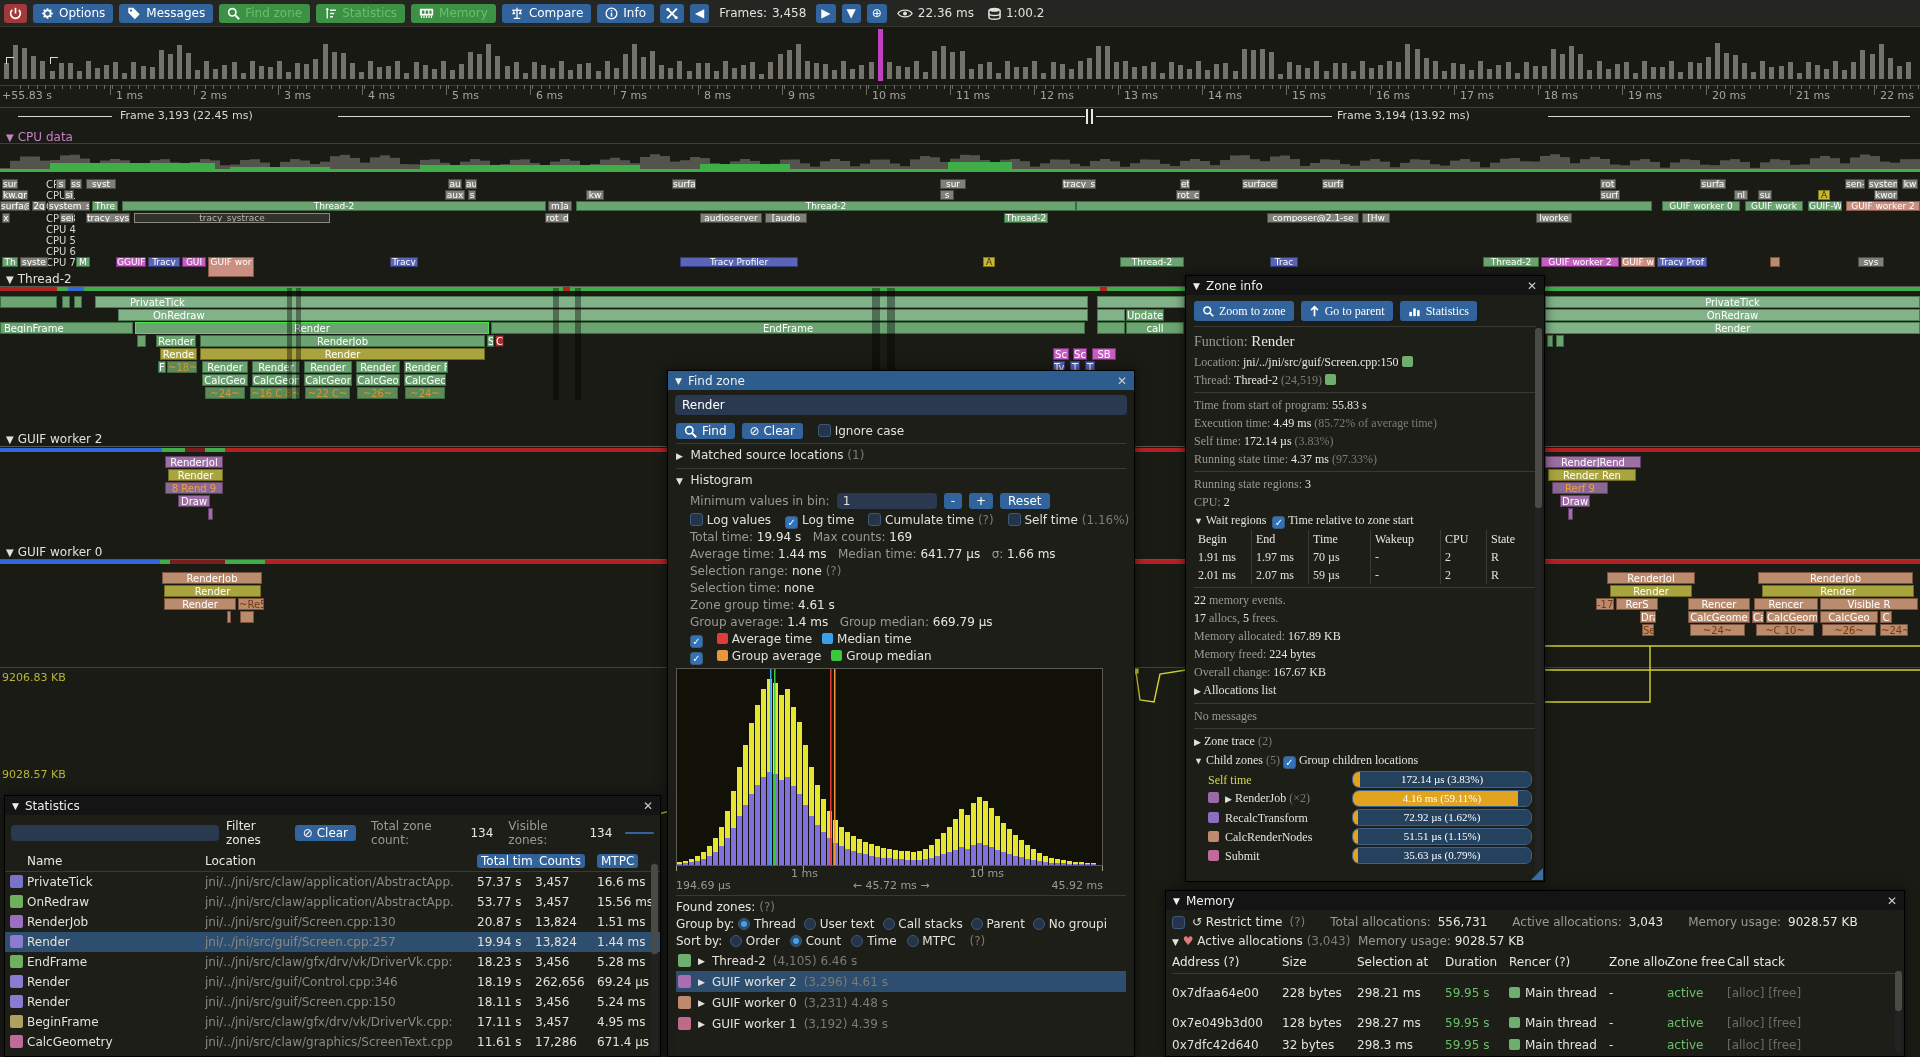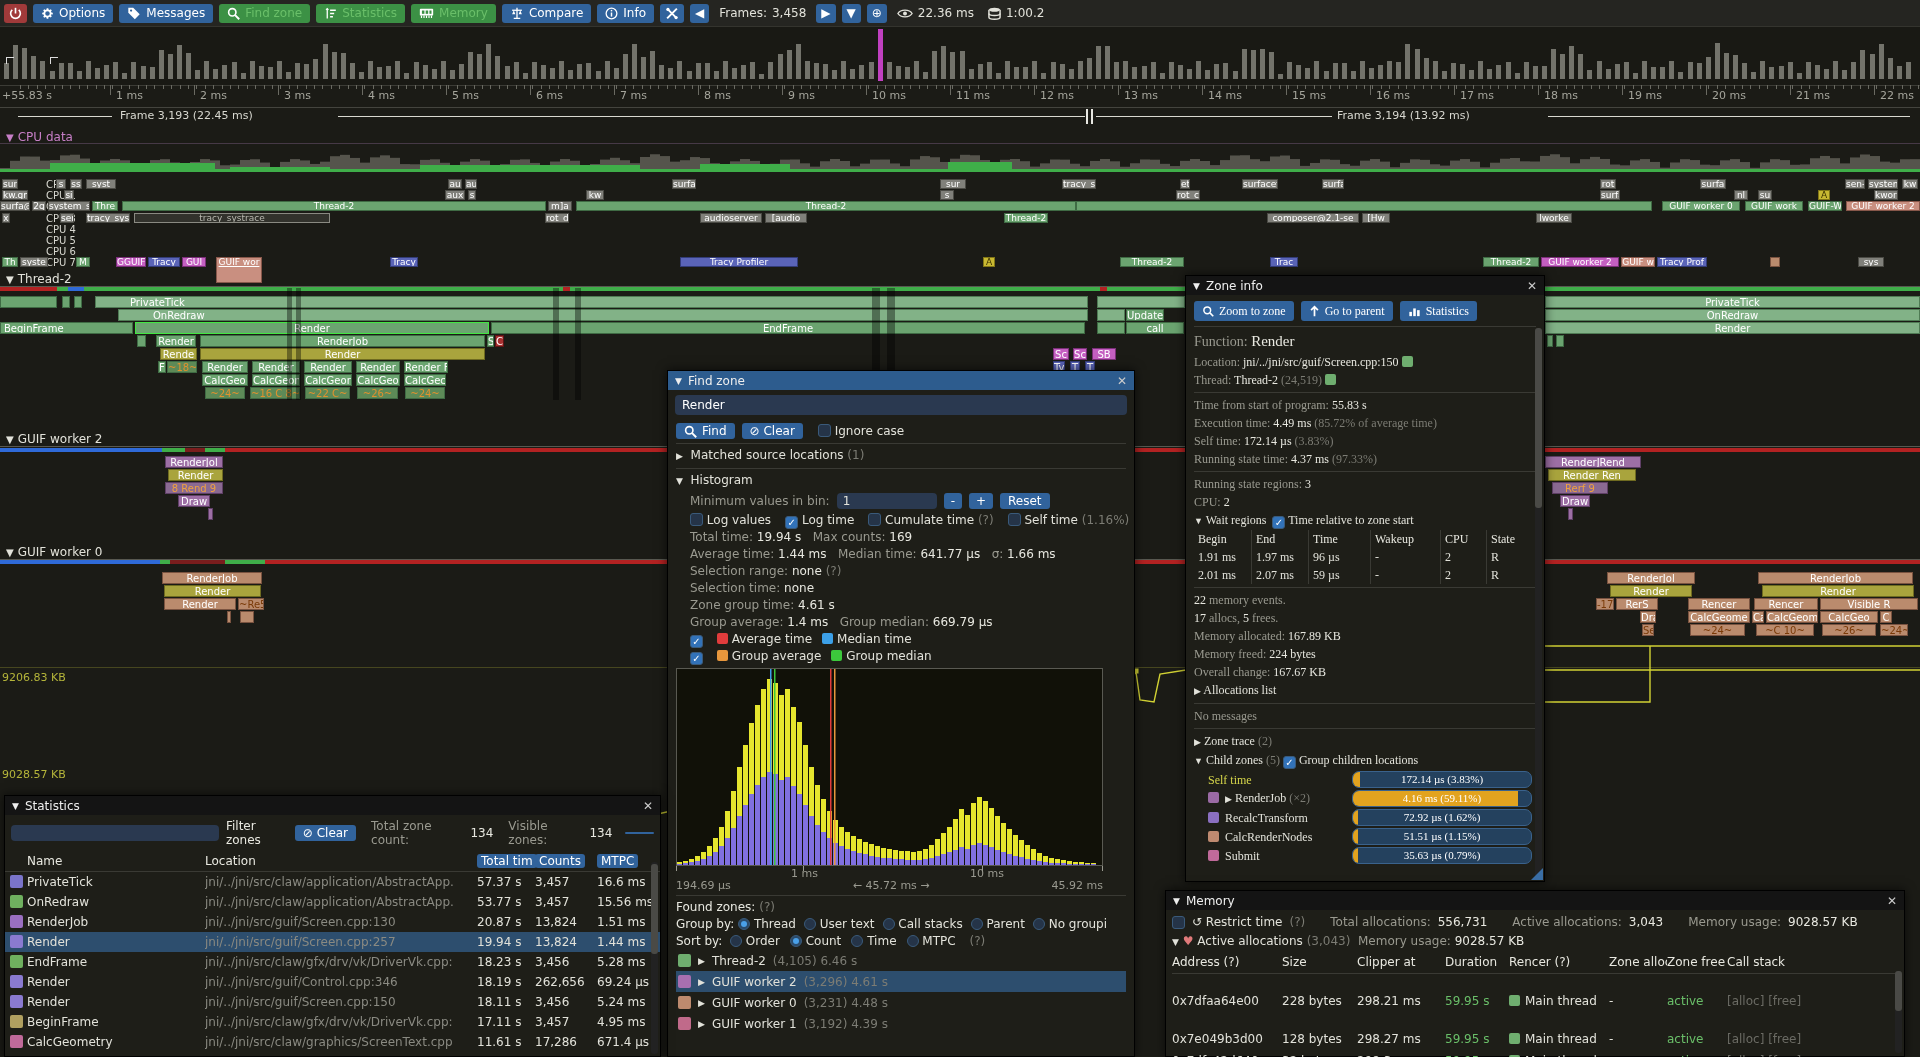--- a/index.html
+++ b/index.html
@@ -1005,21 +1005,21 @@
       <div class="cpurow-label" style="top: 98px;">CPU 4</div>
       <div class="cpurow-label" style="top: 109px;">CPU 5</div>
       <div class="cpurow-label" style="top: 120px;">CPU 6</div>
       <div class="cpurow-label" style="top: 131px;">CPU 7</div>
       <div class="zone zg" style="left: 2px; top: 131px; width: 16px; height: 10px; font-size: 9px; line-height: 9px;">Th</div>
       <div class="zone zgy" style="left: 20px; top: 131px; width: 28px; height: 10px; font-size: 9px; line-height: 9px;">syste</div>
       <div class="zone zg" style="left: 76px; top: 131px; width: 14px; height: 10px; font-size: 9px; line-height: 9px;">M</div>
       <div class="zone zm" style="left: 116px; top: 131px; width: 30px; height: 10px; font-size: 9px; line-height: 9px;">GGUIF</div>
       <div class="zone zb" style="left: 148px; top: 131px; width: 32px; height: 10px; font-size: 9px; line-height: 9px;">Tracy</div>
       <div class="zone zm" style="left: 182px; top: 131px; width: 24px; height: 10px; font-size: 9px; line-height: 9px;">GUI</div>
-      <div class="zone zs" style="left: 216px; top: 131px; width: 46px; height: 26px; font-size: 9px; line-height: 9px; text-decoration: underline;">GUIF wor</div>
+      <div class="zone zs" style="left: 208px; top: 131px; width: 46px; height: 20px; font-size: 9px; line-height: 9px;">GUIF wor</div>
       <div class="zone zb" style="left: 390px; top: 131px; width: 28px; height: 10px; font-size: 9px; line-height: 9px;">Tracy</div>
       <div class="zone zb" style="left: 680px; top: 131px; width: 118px; height: 10px; font-size: 9px; line-height: 9px;">Tracy Profiler</div>
       <div class="zone zy" style="left: 983px; top: 131px; width: 12px; height: 10px; font-size: 9px; line-height: 9px;">A</div>
       <div class="zone zg" style="left: 1120px; top: 131px; width: 64px; height: 10px; font-size: 9px; line-height: 9px;">Thread-2</div>
       <div class="zone zb" style="left: 1270px; top: 131px; width: 28px; height: 10px; font-size: 9px; line-height: 9px;">Trac</div>
       <div class="zone zg" style="left: 1483px; top: 131px; width: 56px; height: 10px; font-size: 9px; line-height: 9px;">Thread-2</div>
       <div class="zone zm" style="left: 1541px; top: 131px; width: 78px; height: 10px; font-size: 9px; line-height: 9px;">GUIF worker 2</div>
       <div class="zone zs" style="left: 1621px; top: 131px; width: 34px; height: 10px; font-size: 9px; line-height: 9px;">GUIF w</div>
       <div class="zone zb" style="left: 1657px; top: 131px; width: 50px; height: 10px; font-size: 9px; line-height: 9px;">Tracy Prof</div>
       <div class="zone zt" style="left: 1770px; top: 131px; width: 10px; height: 10px; font-size: 9px; line-height: 9px;"></div>
@@ -1423,21 +1423,21 @@
         <div><span style="font-size:9px">▼</span> Wait regions &nbsp;<span class="cb on">✓</span> Time relative to zone start</div>
         <div class="zi-table">
           <div style="color: rgb(232, 232, 224);">Begin</div>
           <div style="color: rgb(232, 232, 224);">End</div>
           <div style="color: rgb(232, 232, 224);">Time</div>
           <div style="color: rgb(232, 232, 224);">Wakeup</div>
           <div style="color: rgb(232, 232, 224);">CPU</div>
           <div style="color: rgb(232, 232, 224);">State</div>
           <div>1.91 ms</div>
           <div>1.97 ms</div>
-          <div>96 µs</div>
+          <div>70 µs</div>
           <div>-</div>
           <div>2</div>
           <div>R</div>
           <div>2.01 ms</div>
           <div>2.07 ms</div>
           <div>59 µs</div>
           <div>-</div>
           <div>2</div>
           <div>R</div>
         </div>
@@ -1598,28 +1598,28 @@
           <span class="val">556,731</span>
           <span class="lab" style="margin-left:18px">Active allocations:</span> 
           <span class="val">3,043</span>
           <span class="lab" style="margin-left:18px">Memory usage:</span> 
           <span class="val">9028.57 KB</span>
         </div>
         <div style="margin: 1px 6px 3px;"><span style="font-size:9px">▼</span> <span style="color:#e07a7a">♥</span> Active allocations <span class="dim2">(3,043)</span> &nbsp;<span class="lab">Memory usage:</span> <span class="val">9028.57 KB</span></div>
         <div class="mem-grid" style="border-bottom: 1px solid rgb(58, 58, 52); margin: 0px 6px;">
           <div class="val">Address  (?)</div>
           <div class="val">Size</div>
-          <div class="val">Clipper at</div>
+          <div class="val">Selection at</div>
           <div class="val">Duration</div>
           <div class="val">Rencer  (?)</div>
           <div class="val">Zone alloc</div>
           <div class="val">Zone free</div>
           <div class="val">Call stack</div>
         </div>
-        <div class="mem-grid" style="margin: 16px 6px;">
+        <div class="mem-grid" style="margin: 8px 6px;">
           <div>0x7dfaa64e00</div>
           <div>228 bytes</div>
           <div>298.21 ms</div>
           <div class="green">59.95 s</div>
           <div><span class="sw" style="background:#6fae6f;margin-right:5px"></span>Main thread</div>
           <div>-</div>
           <div class="green">active</div>
           <div class="gray2">[alloc]   [free]</div>
         </div>
         <div class="mem-grid" style="margin: 0px 6px;">

